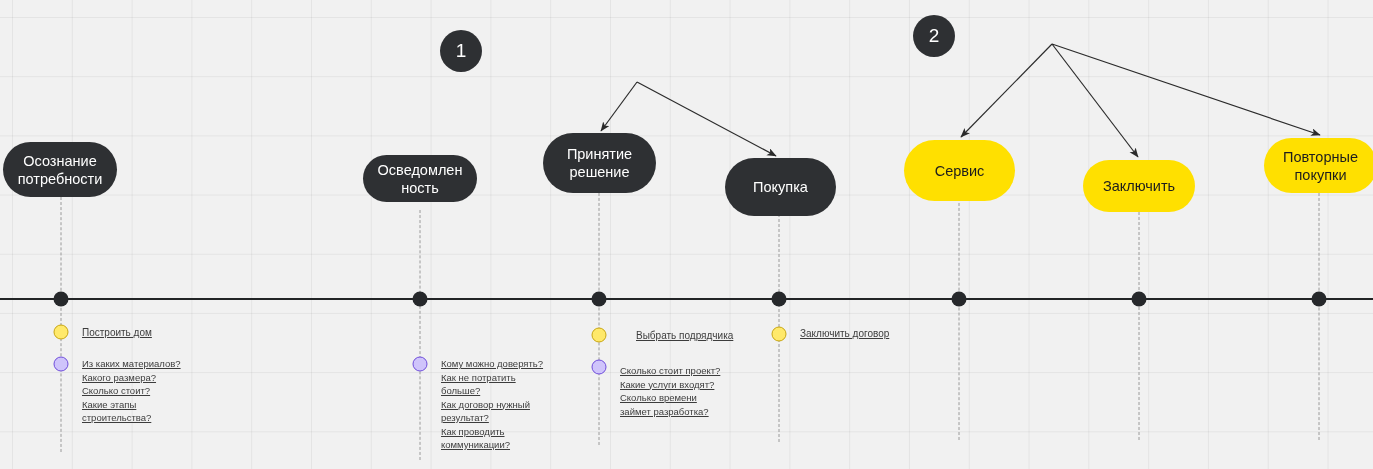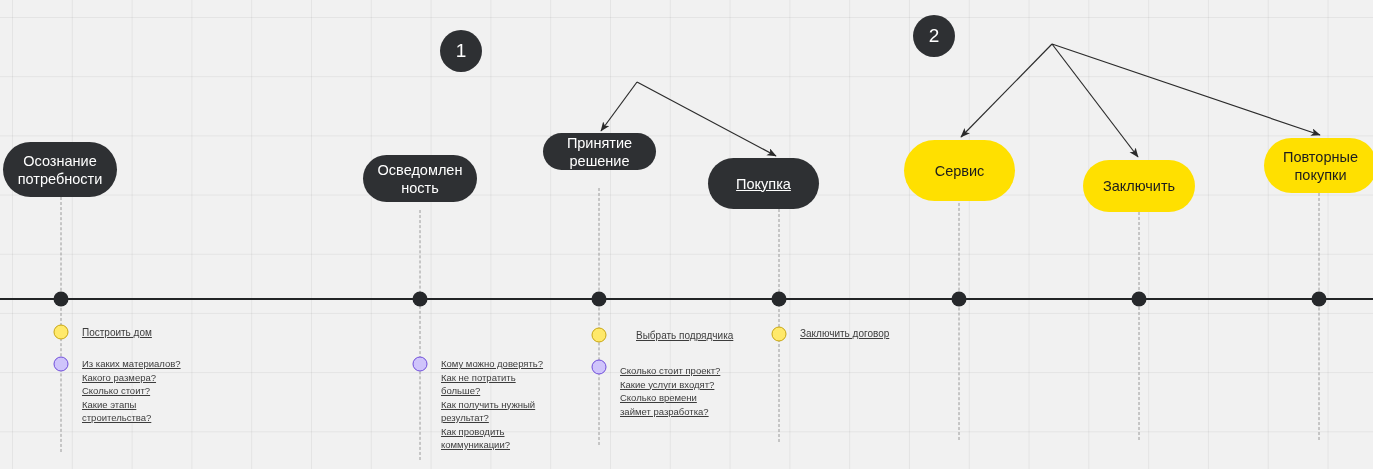--- a/index.html
+++ b/index.html
@@ -185,43 +185,43 @@
       <div class="axis-dot" style="left: 959px; top: 299px;"></div>
       <div class="axis-dot" style="left: 1139px; top: 299px;"></div>
       <div class="axis-dot" style="left: 1319px; top: 299px;"></div>
     </div>
 
   <div id="pill-layer">
       <div class="pill dark" style="left: 3px; top: 142px; width: 114px; height: 55px;">Осознание
 потребности</div>
       <div class="pill dark" style="left: 363px; top: 155px; width: 114px; height: 47px;">Осведомлен
 ность</div>
-      <div class="pill dark" style="left: 543px; top: 133px; width: 113px; height: 37px;">Принятие
+      <div class="pill dark" style="left: 543px; top: 133px; width: 113px; height: 60px;">Принятие
 решение</div>
-      <div class="pill dark" style="left: 708px; top: 158px; width: 111px; height: 51px; text-decoration: underline;">Покупка</div>
+      <div class="pill dark" style="left: 725px; top: 158px; width: 111px; height: 58px;">Покупка</div>
       <div class="pill yellow" style="left: 904px; top: 140px; width: 111px; height: 61px;">Сервис</div>
       <div class="pill yellow" style="left: 1083px; top: 160px; width: 112px; height: 52px;">Заключить</div>
       <div class="pill yellow" style="left: 1264px; top: 138px; width: 113px; height: 55px;">Повторные
 покупки</div>
     </div>
 
   <div id="notes-layer">
       <div class="marker goal" style="left: 61px; top: 332px;"></div>
       <div class="note goal-note" style="left: 82px; top: 326px;">Построить дом</div>
       <div class="marker question" style="left: 61px; top: 364px;"></div>
       <div class="note" style="left: 82px; top: 357px;">Из каких материалов?
 Какого размера?
 Сколько стоит?
 Какие этапы
 строительства?</div>
       <div class="marker question" style="left: 420px; top: 364px;"></div>
       <div class="note" style="left: 441px; top: 357px;">Кому можно доверять?
 Как не потратить
 больше?
-Как получить нужный
+Как договор нужный
 результат?
 Как проводить
 коммуникации?</div>
       <div class="marker goal" style="left: 599px; top: 335px;"></div>
       <div class="note goal-note" style="left: 636px; top: 329px;">Выбрать подрядчика</div>
       <div class="marker question" style="left: 599px; top: 367px;"></div>
       <div class="note" style="left: 620px; top: 364px;">Сколько стоит проект?
 Какие услуги входят?
 Сколько времени
 займет разработка?</div>

